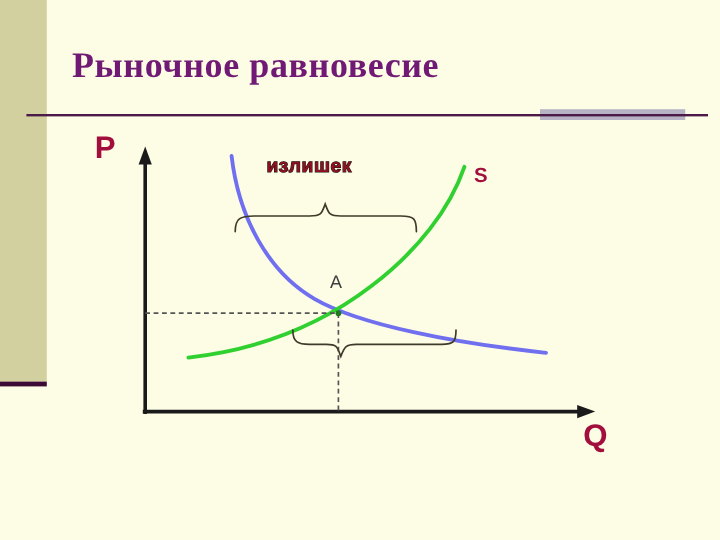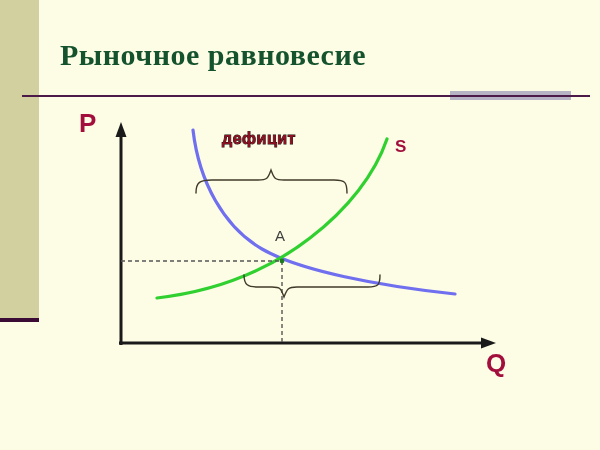--- a/index.html
+++ b/index.html
@@ -39,21 +39,21 @@
   }
   
   .title {
     position: absolute;
     left: 60px;
     top: 38px;
     width: 520px;
     font-family: "Liberation Serif", serif;
     font-weight: bold;
     font-size: 30px;
-    color: #14532d;
+    color: #701a75;
     letter-spacing: 0.5px;
     white-space: nowrap;
   }
   .title-rule {
     position: absolute;
     left: 22px;
     top: 95px;
     width: 568px;
     height: 2px;
     background: #4b1a48;
@@ -154,15 +154,15 @@
     <path d="M244,275 C244,285 248,287 258,287 L272,287 C281,287 281,289 284,297
              C287,289 288,287 297,287 L368,287 C378,287 380,285 380,275" fill="none" stroke="#403a2a" stroke-width="1.4" stroke-linecap="round"></path>
 
     <circle cx="282" cy="261" r="2.4" fill="#1f7a1f"></circle>
   </svg>
 
   <div class="axis-label p">P</div>
   <div class="axis-label q">Q</div>
   <div class="curve-label s">S</div>
   <div class="point-label a">A</div>
-  <div class="brace-label surplus">дефицит</div>
+  <div class="brace-label surplus">излишек</div>
 
 </div>
 
 </body></html>

